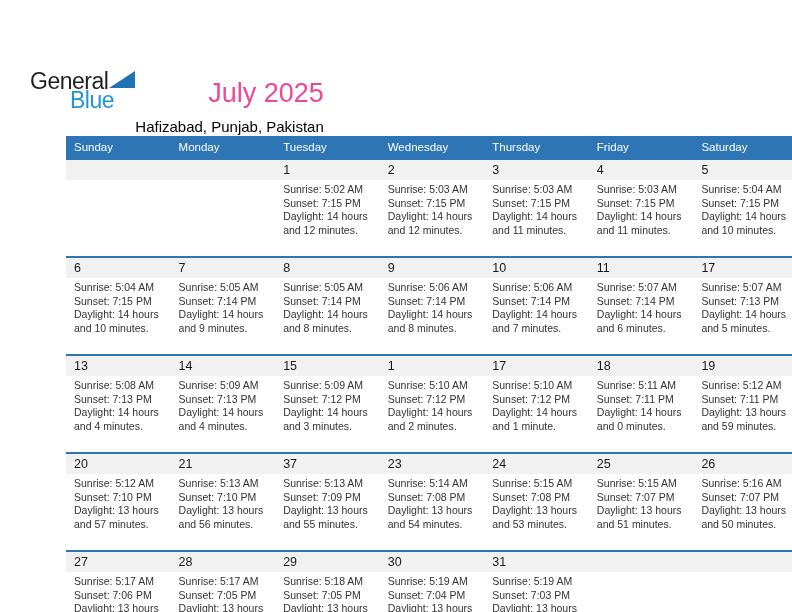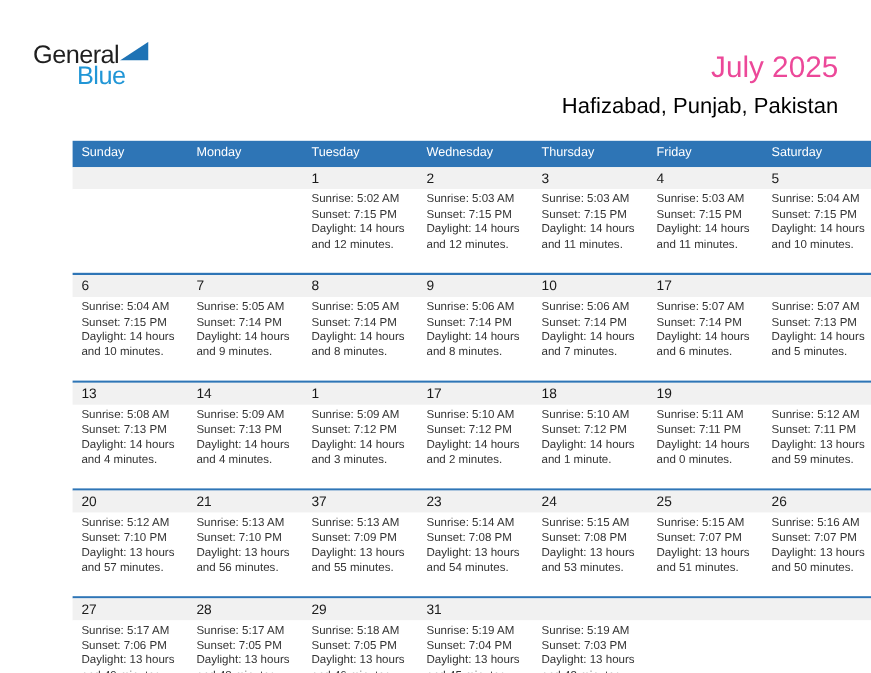--- a/index.html
+++ b/index.html
@@ -9,38 +9,39 @@
     font-family: "Liberation Sans", sans-serif;
     color: #1a1a1a;
     position: relative;
     overflow: hidden;
   }
   .page { width: 792px; height: 612px; padding: 0 30px; }
 
   
   .topbar {
     display: flex;
-    justify-content: space-between;
+    justify-content: flex-start;
     align-items: flex-start;
     padding-top: 38px;
-    height: 128px;
+    height: 104px;
+    margin-top: 32px;
   }
   .logo { line-height: 1; }
   .logo-row1 { display: flex; align-items: flex-end; }
   .logo-general {
     font-size: 23px; color: #1f1f1f; letter-spacing: -0.5px; font-weight: 400;
   }
   .logo-triangle { margin-left: 1px; margin-bottom: 2px; display: inline-block; }
   .logo-blue {
     font-size: 23px; color: #2196D6; letter-spacing: -0.5px;
     margin-left: 40px; margin-top: -4px; font-weight: 400;
   }
   .titles { text-align: right; }
   .cal-title { font-size: 27px; font-weight: 400; color: #ec4899; margin-top: 8px; }
-  .cal-subtitle { font-size: 20px; font-weight: 400; color: #000; margin-top: 9px; }
+  .cal-subtitle { font-size: 15px; font-weight: 400; color: #000; margin-top: 9px; }
 
   
   .calendar { width: 732px; margin-left: 36px; }
   .weekday-header {
     display: grid;
     grid-template-columns: repeat(7, 1fr);
     background: #2E75B6;
     height: 22px;
     align-items: center;
   }
@@ -149,20 +150,21 @@
             </div>
           </div>
         </div>
         <div class="week">
           <div class="band-row">
             <div class="day-num">6</div>
             <div class="day-num">7</div>
             <div class="day-num">8</div>
             <div class="day-num">9</div>
             <div class="day-num">10</div>
+            <div class="day-num">11</div>
             <div class="day-num">17</div>
           </div>
           <div class="content-row">
             <div class="cell">
               <div class="line">Sunrise: 5:04 AM</div>
               <div class="line">Sunset: 7:15 PM</div>
               <div class="line">Daylight: 14 hours</div>
               <div class="line">and 10 minutes.</div>
             </div>
             <div class="cell">
@@ -200,20 +202,21 @@
               <div class="line">Sunset: 7:13 PM</div>
               <div class="line">Daylight: 14 hours</div>
               <div class="line">and 5 minutes.</div>
             </div>
           </div>
         </div>
         <div class="week">
           <div class="band-row">
             <div class="day-num">13</div>
             <div class="day-num">14</div>
+            <div class="day-num">15</div>
             <div class="day-num">1</div>
             <div class="day-num">17</div>
             <div class="day-num">18</div>
             <div class="day-num">19</div>
           </div>
           <div class="content-row">
             <div class="cell">
               <div class="line">Sunrise: 5:08 AM</div>
               <div class="line">Sunset: 7:13 PM</div>
               <div class="line">Daylight: 14 hours</div>
@@ -310,20 +313,21 @@
               <div class="line">Daylight: 13 hours</div>
               <div class="line">and 50 minutes.</div>
             </div>
           </div>
         </div>
         <div class="week">
           <div class="band-row">
             <div class="day-num">27</div>
             <div class="day-num">28</div>
             <div class="day-num">29</div>
+            <div class="day-num">30</div>
             <div class="day-num">31</div>
             <div class="day-num"></div>
             <div class="day-num"></div>
           </div>
           <div class="content-row">
             <div class="cell">
               <div class="line">Sunrise: 5:17 AM</div>
               <div class="line">Sunset: 7:06 PM</div>
               <div class="line">Daylight: 13 hours</div>
               <div class="line">and 49 minutes.</div>

